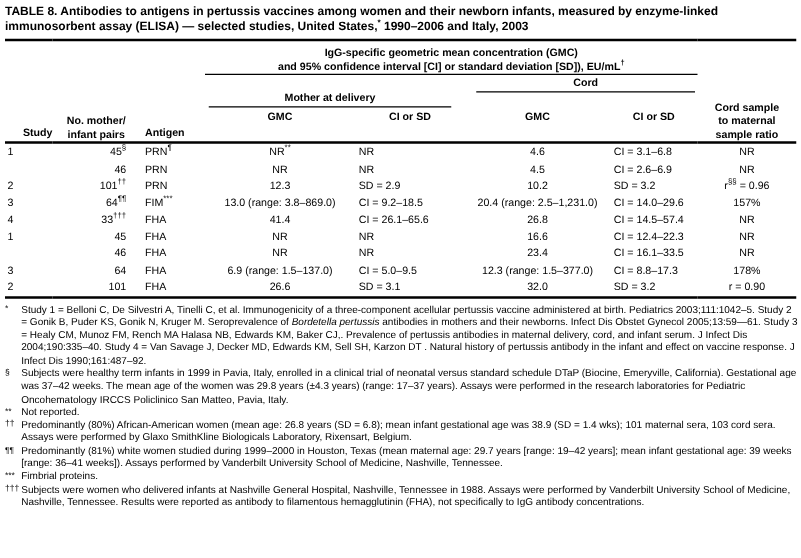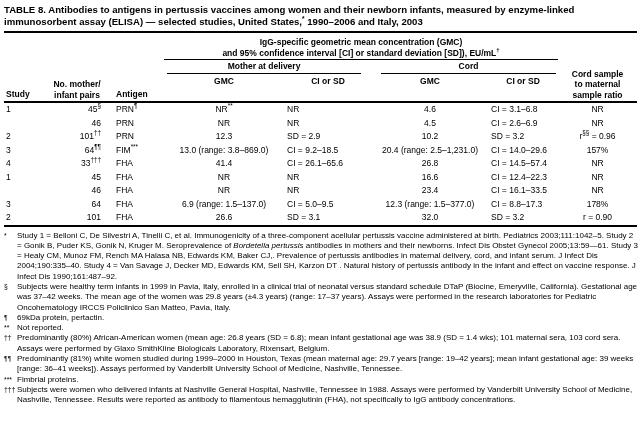--- a/index.html
+++ b/index.html
@@ -42,26 +42,26 @@
   .igg-th sup { font-size: 6px; vertical-align: super; line-height: 0; }
 
   .span-th { vertical-align: bottom; height: 14px; }
   .span-th div {
     border-bottom: 1px solid #000;
     text-align: center;
     line-height: 12px;
     padding-bottom: 1px;
   }
   .mother-span div { margin: 0 11px 0 3px; }
-  .cord-span   div { margin: 0 2px 0 9px; }
+  .cord-span   div { margin: 0 2px 12px 9px; }
 
   .th-bottom { border-bottom: 2px solid #000; }
   tr.h-c th { height: 14px; line-height: 13px; vertical-align: bottom; padding-bottom: 13px; }
 
-  .th-study   { text-align: left;  vertical-align: bottom; padding: 0 0 1px 2px; line-height: 12px; margin-top: 32px; }
+  .th-study   { text-align: right;  vertical-align: bottom; padding: 0 0 1px 2px; line-height: 12px; margin-top: 32px; }
   .th-pairs   { text-align: center; vertical-align: bottom; padding-bottom: 1px; line-height: 10.5px; white-space: pre-line; }
   .th-antigen { text-align: left;  vertical-align: bottom; padding: 0 0 1px 4px; line-height: 12px; }
   .th-ratio   { text-align: center; vertical-align: bottom; padding-bottom: 1px; line-height: 10.5px; white-space: pre-line; }
 
   tbody td {
     height: 13.5px;
     line-height: 13.5px;
     padding: 0;
     white-space: nowrap;
     overflow: visible;
@@ -233,24 +233,20 @@
 <div class="footnotes">
     <div class="fn">
       <span class="fn-marker">*</span>
       <div class="fn-text"><span>Study 1 = Belloni C, De Silvestri A, Tinelli C, et al. Immunogenicity of a three-component acellular pertussis vaccine administered at birth. Pediatrics 2003;111:1042–5. Study 2 = Gonik B, Puder KS, Gonik N, Kruger M. Seroprevalence of </span><i>Bordetella pertussis</i><span> antibodies in mothers and their newborns. Infect Dis Obstet Gynecol 2005;13:59—61. Study 3 = Healy CM, Munoz FM, Rench MA Halasa NB, Edwards KM, Baker CJ,. Prevalence of pertussis antibodies in maternal delivery, cord, and infant serum. J Infect Dis 2004;190:335–40. Study 4 = Van Savage J, Decker MD, Edwards KM, Sell SH, Karzon DT . Natural history of pertussis antibody in the infant and effect on vaccine response. J Infect Dis 1990;161:487–92.</span></div>
     </div>
     <div class="fn">
       <span class="fn-marker">§</span>
       <div class="fn-text"><span>Subjects were healthy term infants in 1999 in Pavia, Italy, enrolled in a clinical trial of neonatal versus standard schedule DTaP (Biocine, Emeryville, California). Gestational age was 37–42 weeks. The mean age of the women was 29.8 years (±4.3 years) (range: 17–37 years). Assays were performed in the research laboratories for Pediatric Oncohematology IRCCS Policlinico San Matteo, Pavia, Italy.</span></div>
     </div>
     <div class="fn">
-      <span class="fn-marker">¶</span>
-      <div class="fn-text"><span>69kDa protein, pertactin.</span></div>
-    </div>
-    <div class="fn">
       <span class="fn-marker">**</span>
       <div class="fn-text"><span>Not reported.</span></div>
     </div>
     <div class="fn">
       <span class="fn-marker">††</span>
       <div class="fn-text"><span>Predominantly (80%) African-American women (mean age: 26.8 years (SD = 6.8); mean infant gestational age was 38.9 (SD = 1.4 wks); 101 maternal sera, 103 cord sera. Assays were performed by Glaxo SmithKline Biologicals Laboratory, Rixensart, Belgium.</span></div>
     </div>
     <div class="fn">
       <span class="fn-marker">¶¶</span>
       <div class="fn-text"><span>Predominantly (81%) white women studied during 1999–2000 in Houston, Texas (mean maternal age: 29.7 years [range: 19–42 years]; mean infant gestational age: 39 weeks [range: 36–41 weeks]). Assays performed by Vanderbilt University School of Medicine, Nashville, Tennessee.</span></div>

